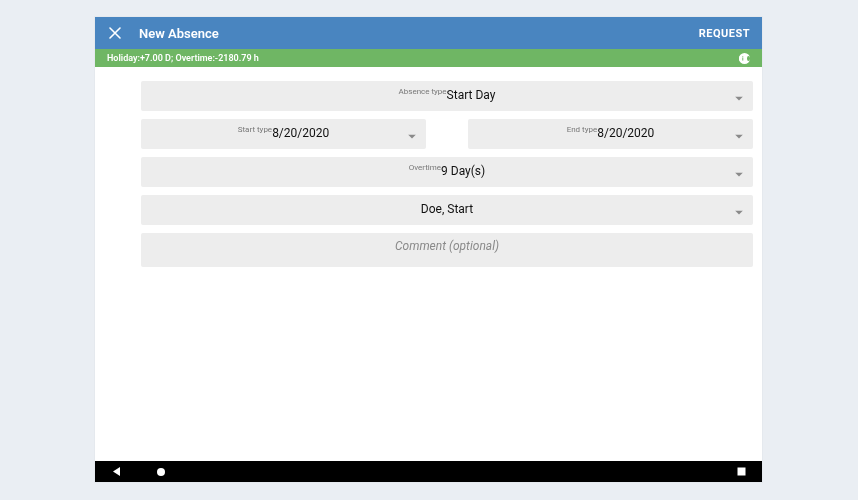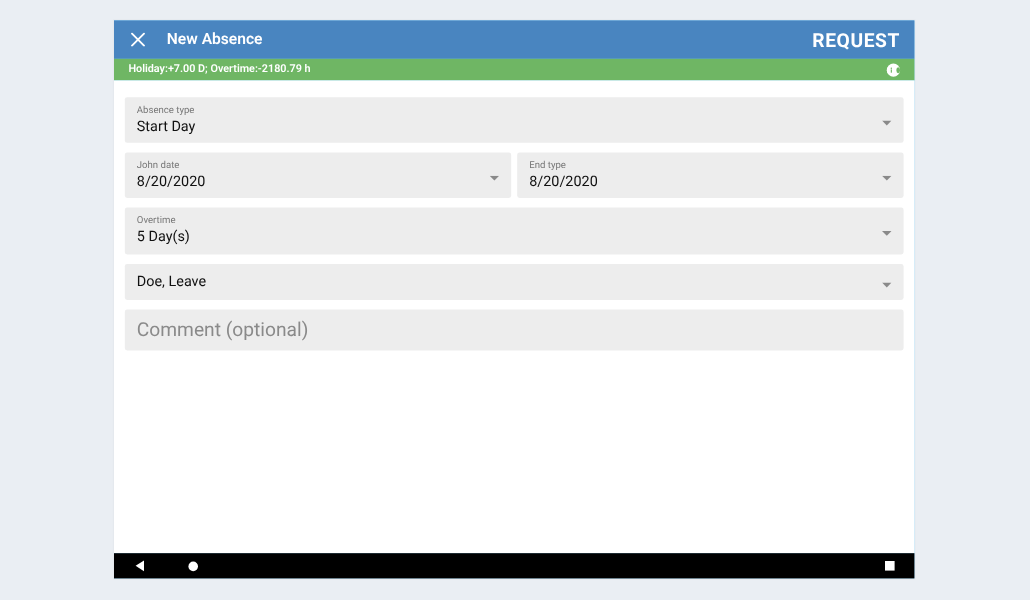--- a/index.html
+++ b/index.html
@@ -1,34 +1,34 @@
 <!DOCTYPE html>
 <html><head>
 <meta charset="utf-8">
 <style>
   *{box-sizing:border-box;margin:0;padding:0;font-family:-apple-system,BlinkMacSystemFont,"Segoe UI",Roboto,Helvetica,Arial,sans-serif;}
   body{background:#eaeef3;width:858px;height:500px;overflow:hidden;}
-  .device{position:absolute;left:95px;top:17px;width:667px;height:465px;background:#7dd3fc;display:flex;flex-direction:column;box-shadow:0 0 0 1px rgba(0,0,0,.02);}
+  .device{position:absolute;left:95px;top:17px;width:667px;height:465px;background:#0f766e;display:flex;flex-direction:column;box-shadow:0 0 0 1px rgba(0,0,0,.02);}
   .appbar{height:32px;background:#4985c0;display:flex;align-items:center;color:#fff;padding:0 12px;}
   .appbar .close{display:flex;align-items:center;justify-content:center;width:16px;height:16px;cursor:pointer;}
   .appbar .title{margin-left:16px;font-size:13px;font-weight:600;}
   .appbar .spacer{flex:1;}
-  .appbar .request{font-size:16px;font-weight:700;letter-spacing:.5px;cursor:pointer;}
+  .appbar .request{font-size:11px;font-weight:700;letter-spacing:.5px;cursor:pointer;}
   .infobar{height:18px;background:#6fb664;color:#fff;font-size:9px;font-weight:600;display:flex;align-items:center;padding:0 12px;}
   .infobar .spacer{flex:1;}
   .infobar .info-icon{width:11px;height:11px;border-radius:50%;background:#fff;display:flex;align-items:center;justify-content:center;}
   .infobar .info-icon::after{content:"";width:5px;height:5px;border-radius:50%;background:#6fb664;}
   .infobar .info-icon{position:relative;}
   .infobar .info-icon svg{display:block;}
   .content{flex:1;padding:14px 9px 0 9px;background:#fff;overflow:auto;}
   .row{display:flex;gap:5px;margin-bottom:8px;}
-  .field{flex:1;background:#ededed;border-radius:2px;padding:6px 10px 6px 10px;position:relative;display:flex;flex-direction:column;justify-content:center;min-height:30px;}
+  .field{flex:1;background:#ededed;border-radius:2px;padding:6px 10px 6px 10px;position:relative;display:flex;justify-content:center;min-height:30px;margin-left:37px;}
   .field .label{font-size:8px;color:#777;line-height:1.2;}
   .field .value{font-size:12px;color:#111;line-height:1.3;margin-top:1px;}
-  .field .placeholder{font-size:16px;color:#8a8a8a;}
+  .field .placeholder{font-size:12px;color:#8a8a8a;font-style:italic;}
   .field .chev{position:absolute;right:10px;top:50%;transform:translateY(-50%);}
   .field.comment{min-height:34px;justify-content:center;}
   .navbar{height:21px;background:#000;display:flex;align-items:center;color:#fff;padding:0 16px;}
   .nav-left{display:flex;align-items:center;gap:34px;}
   .navbar .spacer{flex:1;}
   .nav-icon{display:flex;align-items:center;justify-content:center;}
 </style>
 </head>
 <body>
 
@@ -64,48 +64,48 @@
         <span class="label">Absence type</span>
         <span class="value">Start Day</span>
         <span class="chev"><svg width="8" height="5" viewBox="0 0 8 5">
               <path d="M0 0 L4 4 L8 0 Z" fill="#8a8a8a"></path>
             </svg></span>
       </div>
     </div>
 
     <div class="row">
       <div class="field">
-        <span class="label">John date</span>
+        <span class="label">Start type</span>
         <span class="value">8/20/2020</span>
         <span class="chev"><svg width="8" height="5" viewBox="0 0 8 5">
               <path d="M0 0 L4 4 L8 0 Z" fill="#8a8a8a"></path>
             </svg></span>
       </div>
       <div class="field">
         <span class="label">End type</span>
         <span class="value">8/20/2020</span>
         <span class="chev"><svg width="8" height="5" viewBox="0 0 8 5">
               <path d="M0 0 L4 4 L8 0 Z" fill="#8a8a8a"></path>
             </svg></span>
       </div>
     </div>
 
     <div class="row">
       <div class="field">
         <span class="label">Overtime</span>
-        <span class="value">5 Day(s)</span>
+        <span class="value">9 Day(s)</span>
         <span class="chev"><svg width="8" height="5" viewBox="0 0 8 5">
               <path d="M0 0 L4 4 L8 0 Z" fill="#8a8a8a"></path>
             </svg></span>
       </div>
     </div>
 
     <div class="row">
       <div class="field">
-        <span class="value">Doe, Leave</span>
+        <span class="value">Doe, Start</span>
         <span class="chev"><svg width="8" height="5" viewBox="0 0 8 5">
               <path d="M0 0 L4 4 L8 0 Z" fill="#8a8a8a"></path>
             </svg></span>
       </div>
     </div>
 
     <div class="row">
       <div class="field comment">
         <span class="placeholder">Comment (optional)</span>
       </div>

